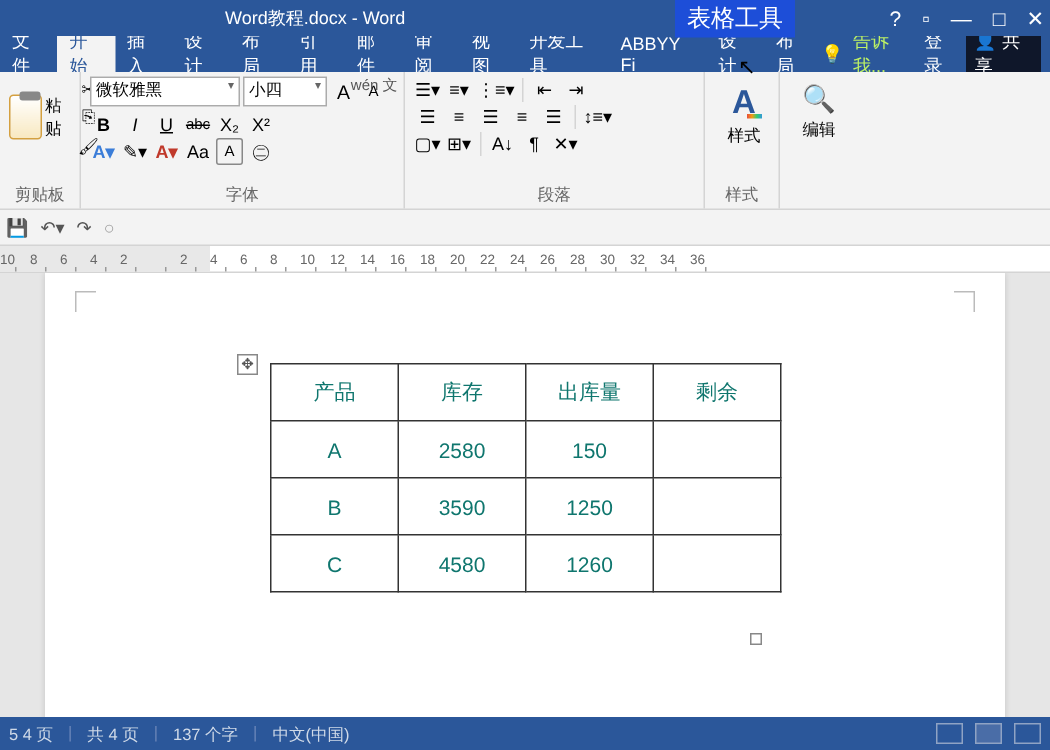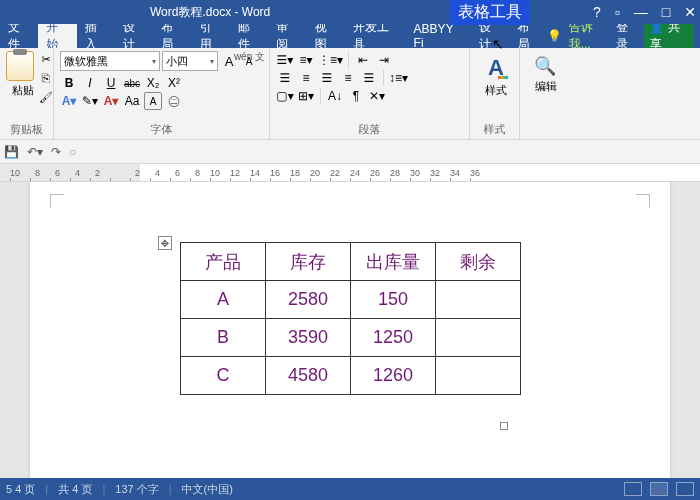--- a/index.html
+++ b/index.html
@@ -6,52 +6,52 @@
 body{width:700px;height:500px;overflow:hidden;background:#fff;font-size:12px}
 .titlebar{height:24px;background:#2b579a;color:#fff;display:flex;align-items:center;position:relative}
 .titlebar .docname{margin-left:150px;font-size:12px}
 .titlebar .tools{position:absolute;left:450px;background:#1d4ed8;padding:2px 8px;font-size:16px}
 .titlebar .wincontrols{position:absolute;right:4px;display:flex;gap:14px;font-size:14px}
 .titlebar .wincontrols span{cursor:pointer}
 .menubar{height:24px;background:#2b579a;color:#fff;display:flex;align-items:stretch;font-size:12px}
 .menubar .tab{padding:4px 8px;cursor:pointer;display:flex;align-items:center}
 .menubar .tab.active{background:#f3f3f3;color:#2b579a}
 .menubar .right{margin-left:auto;display:flex;align-items:center;gap:6px;padding-right:6px}
-.menubar .right .share{background:#15803d;padding:2px 6px}
+.menubar .right .share{background:#0f172a;padding:2px 6px}
 .menubar .tellme{color:#bef264}
 .ribbon{height:92px;background:#f3f3f3;border-bottom:1px solid #d4d4d4;display:flex;position:relative}
 .group{border-right:1px solid #d4d4d4;padding:3px 6px 2px 6px;display:flex;flex-direction:column;position:relative}
 .group-label{font-size:11px;color:#666;text-align:center;margin-top:auto;padding-top:2px}
-.paste-area{display:flex;flex-direction:column;align-items:flex-end;gap:2px}
+.paste-area{display:flex;flex-direction:row;align-items:center;gap:2px}
 .paste-icon{width:28px;height:30px;background:linear-gradient(#fff,#f8e8c0);border:1px solid #d4a040;border-radius:3px;position:relative}
 .paste-icon:before{content:"";position:absolute;top:-3px;left:6px;width:14px;height:6px;background:#888;border-radius:2px}
 .small-icons{display:flex;flex-direction:column;gap:3px;margin-left:4px}
 .icon{width:16px;height:16px;display:inline-flex;align-items:center;justify-content:center;font-size:11px;cursor:pointer}
 .font-row{display:flex;align-items:center;gap:2px;margin-bottom:3px}
-.combo{height:20px;border:1px solid #ababab;background:#fff;display:flex;align-items:center;padding:0 3px;font-size:11px}
+.combo{height:20px;border:1px solid #ababab;background:#fff;display:flex;padding:0 3px;font-size:11px}
 .combo .dd{margin-left:auto;font-size:8px;color:#666}
 .btn-row{display:flex;gap:3px;align-items:center}
 .fbtn{min-width:18px;height:18px;display:flex;align-items:center;justify-content:center;cursor:pointer;font-size:12px;border-radius:2px}
 .sep{width:1px;height:16px;background:#d4d4d4;margin:0 2px}
 .styles-btn{width:40px;display:flex;flex-direction:column;align-items:center;gap:2px;padding-top:4px;cursor:pointer}
 .styles-btn .aicon{font-size:22px;color:#2b579a;font-weight:bold;position:relative}
 .styles-btn .aicon:after{content:"";position:absolute;right:-4px;bottom:2px;width:10px;height:3px;background:linear-gradient(90deg,#e74c3c,#f39c12,#2ecc71,#3498db)}
 .qat{height:24px;background:#f3f3f3;border-bottom:1px solid #d4d4d4;display:flex;align-items:center;padding-left:4px;gap:8px;color:#555}
 .ruler{height:18px;background:#fff;border-bottom:1px solid #d4d4d4;position:relative;overflow:hidden;font-size:9px;color:#666}
 .ruler .ticks{position:absolute;left:0;right:0;top:0;display:flex}
 .ruler .neg{position:absolute;left:0;width:140px;height:18px;background:#e8e8e8}
-.ruler .tick{width:20px;text-align:right;line-height:18px;position:relative}
+.ruler .tick{width:20px;text-align:left;line-height:18px;position:relative}
 .ruler .tick:after{content:"";position:absolute;left:50%;bottom:0;width:1px;height:4px;background:#999}
 .doc-area{height:296px;background:#e6e6e6;overflow:auto;position:relative}
 .page{width:640px;min-height:400px;background:#fff;margin:0 auto;box-shadow:0 0 4px rgba(0,0,0,.15);padding:40px 20px;position:relative}
 .corner-tl{position:absolute;top:12px;left:20px;width:14px;height:14px;border-left:1px solid #bbb;border-top:1px solid #bbb}
 .corner-tr{position:absolute;top:12px;right:20px;width:14px;height:14px;border-right:1px solid #bbb;border-top:1px solid #bbb}
 .tbl-handle{position:absolute;left:128px;top:54px;width:14px;height:14px;border:1px solid #888;background:#fff;display:flex;align-items:center;justify-content:center;font-size:10px;color:#555}
 table.data{border-collapse:collapse;margin-left:130px;margin-top:20px}
-table.data td,table.data th{border:1px solid #333;width:85px;height:38px;text-align:center;font-size:18px;font-weight:normal;color:#701a75}
+table.data td,table.data th{border:1px solid #333;width:85px;height:38px;text-align:center;font-size:14px;font-weight:normal;color:#0f766e}
 .resize-handle{position:absolute;width:8px;height:8px;border:1px solid #888;background:#fff;left:470px;top:240px}
 .statusbar{height:22px;background:#2b579a;color:#d0dae8;display:flex;align-items:center;font-size:11px;padding:0 6px;gap:10px;position:absolute;bottom:0;width:700px}
 .statusbar .sbsep{color:#6a85b8}
 .statusbar .right{margin-left:auto;display:flex;gap:8px;align-items:center}
 .viewbtn{width:18px;height:14px;border:1px solid #8fa3c4}
 .cursor-arrow{position:absolute;left:492px;top:36px;font-size:14px;color:#000;z-index:100;pointer-events:none}
 </style>
 </head>
 <body>
 

